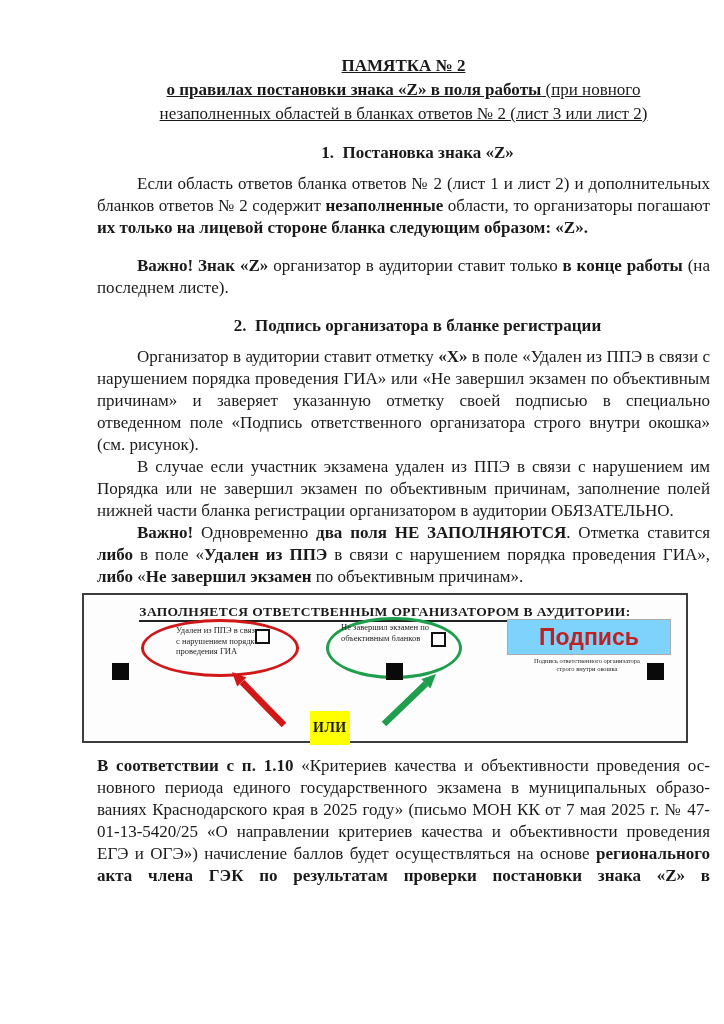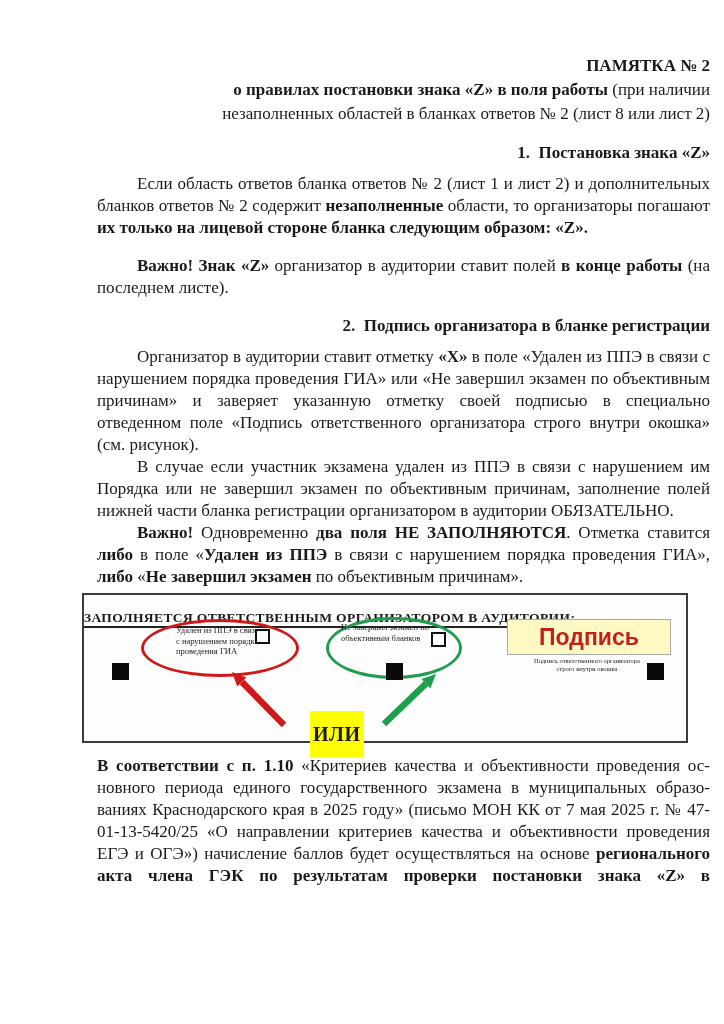--- a/index.html
+++ b/index.html
@@ -8,76 +8,76 @@
   html,body{margin:0;padding:0;background:#ffffff;}
   body{width:724px;height:1024px;overflow:hidden;color:var(--ink);}
   .doc{
     box-sizing:border-box;width:724px;height:1024px;
     padding:54px 14px 0 97px;
     font-family:"Liberation Serif",serif;
     font-size:17px;line-height:22px;text-align:justify;
   }
   .b{font-weight:bold;}
   .title{text-align:center;line-height:24px;margin:0 0 14px 0;}
-  .title div{text-align:right;}
-  .sec-h{font-weight:bold;text-align:right;text-indent:28px;margin:16px 0 9px 0;}
+  .title div{text-align:center;text-decoration:underline;}
+  .sec-h{font-weight:bold;text-align:center;text-indent:28px;margin:16px 0 9px 0;}
   p.body{margin:0;text-indent:40px;}
   p.gap{margin-top:16px;}
   .fig-label{margin:0;text-align:right;}
   .figure{
     position:relative;box-sizing:border-box;
     width:606px;height:150px;
     border:2px solid #3c3c3c;background:#fdfdfd;
     margin:5px 0 12px -15px;text-align:left;
   }
-  .fig-header{position:absolute;top:11px;left:0;right:0;text-align:left;}
+  .fig-header{position:absolute;top:5px;left:0;right:0;text-align:center;}
   .fig-header span{
     font-weight:bold;font-size:13.5px;letter-spacing:0.4px;
     border-bottom:2px solid #222;padding-bottom:1px;white-space:nowrap;
   }
   .fieldtext{position:absolute;font-size:8.5px;line-height:10.5px;color:#222;}
   .checkbox{position:absolute;width:11px;height:11px;border:2px solid #111;background:#fff;}
   .ellipse{position:absolute;border-radius:50%;background:transparent;}
   .red-ellipse{border:3px solid var(--red);}
   .green-ellipse{border:3px solid var(--green);}
   .sig-box{
     position:absolute;left:423px;top:24px;width:162px;height:34px;
-    border:1px solid #aaa;background:#fef9c3;
+    border:1px solid #aaa;background:#7dd3fc;
     display:flex;align-items:center;justify-content:center;
   }
   .sig-box span{font-family:"Liberation Sans",sans-serif;font-weight:bold;font-size:23px;color:var(--sig-red);}
   .sig-caption{
     position:absolute;left:398px;top:62px;width:210px;text-align:center;
     font-size:6.5px;line-height:7.5px;color:#222;
   }
   .black-square{position:absolute;width:17px;height:17px;background:#0a0a0a;}
   .or-label{
     position:absolute;left:226px;top:116px;
-    background:var(--highlight);font-weight:bold;font-size:20px;
-    letter-spacing:0.5px;padding:12px 3px;
+    background:var(--highlight);font-weight:bold;font-size:14px;
+    letter-spacing:0.5px;padding:6px 3px;
   }
   svg.arrows{position:absolute;left:0;top:0;width:602px;height:146px;}
   .closing{margin:12px 0 0 0;text-indent:0;text-align:justify;text-align-last:justify;}
 </style>
 </head>
 <body>
 
 <div class="doc">
 
   <div class="title">
     <div><span class="b">ПАМЯТКА № 2</span></div>
-    <div><span class="b">о правилах постановки знака «Z» в поля работы</span><span> (при наличии</span></div>
-    <div><span>незаполненных областей в бланках ответов № 2 (лист 8 или лист 2)</span></div>
+    <div><span class="b">о правилах постановки знака «Z» в поля работы</span><span> (при новного</span></div>
+    <div><span>незаполненных областей в бланках ответов № 2 (лист 3 или лист 2)</span></div>
   </div>
 
   <div class="sec-h">1.&nbsp; Постановка знака «Z»</div>
 
   <p class="body"><span>Если область ответов бланка ответов № 2 (лист 1 и лист 2) и дополнитель­ных бланков ответов № 2 содержит </span><span class="b">незаполненные</span><span> области, то организаторы погашают </span><span class="b">их только на лицевой стороне бланка следующим образом: «Z».</span></p>
 
-  <p class="body gap"><span class="b">Важно! Знак «Z»</span><span> организатор в аудитории ставит полей </span><span class="b">в конце работы</span><span> (на последнем листе).</span></p>
+  <p class="body gap"><span class="b">Важно! Знак «Z»</span><span> организатор в аудитории ставит только </span><span class="b">в конце работы</span><span> (на последнем листе).</span></p>
 
   <div class="sec-h">2.&nbsp; Подпись организатора в бланке регистрации</div>
 
   <p class="body"><span>Организатор в аудитории ставит отметку </span><span class="b">«Х»</span><span> в поле «Удален из ППЭ в связи с нарушением порядка проведения ГИА» или «Не завершил экзамен по объективным причинам» и заверяет указанную отметку своей подписью в специально отведенном поле «Подпись ответственного организатора строго внутри окошка» (см. рисунок).</span></p>
 
   <p class="body"><span>В случае если участник экзамена удален из ППЭ в связи с нарушением им Порядка или не завершил экзамен по объективным причинам, заполнение полей нижней части бланка регистрации организатором в аудитории ОБЯЗА­ТЕЛЬНО.</span></p>
 
   <p class="body"><span class="b">Важно!</span><span> Одновременно </span><span class="b">два поля НЕ ЗАПОЛНЯЮТСЯ</span><span>. Отметка ста­вится </span><span class="b">либо</span><span> в поле «</span><span class="b">Удален из ППЭ</span><span> в связи с нарушением порядка проведе­ния ГИА», </span><span class="b">либо</span><span> «</span><span class="b">Не завершил экзамен</span><span> по объективным причинам».</span></p>
 
 

